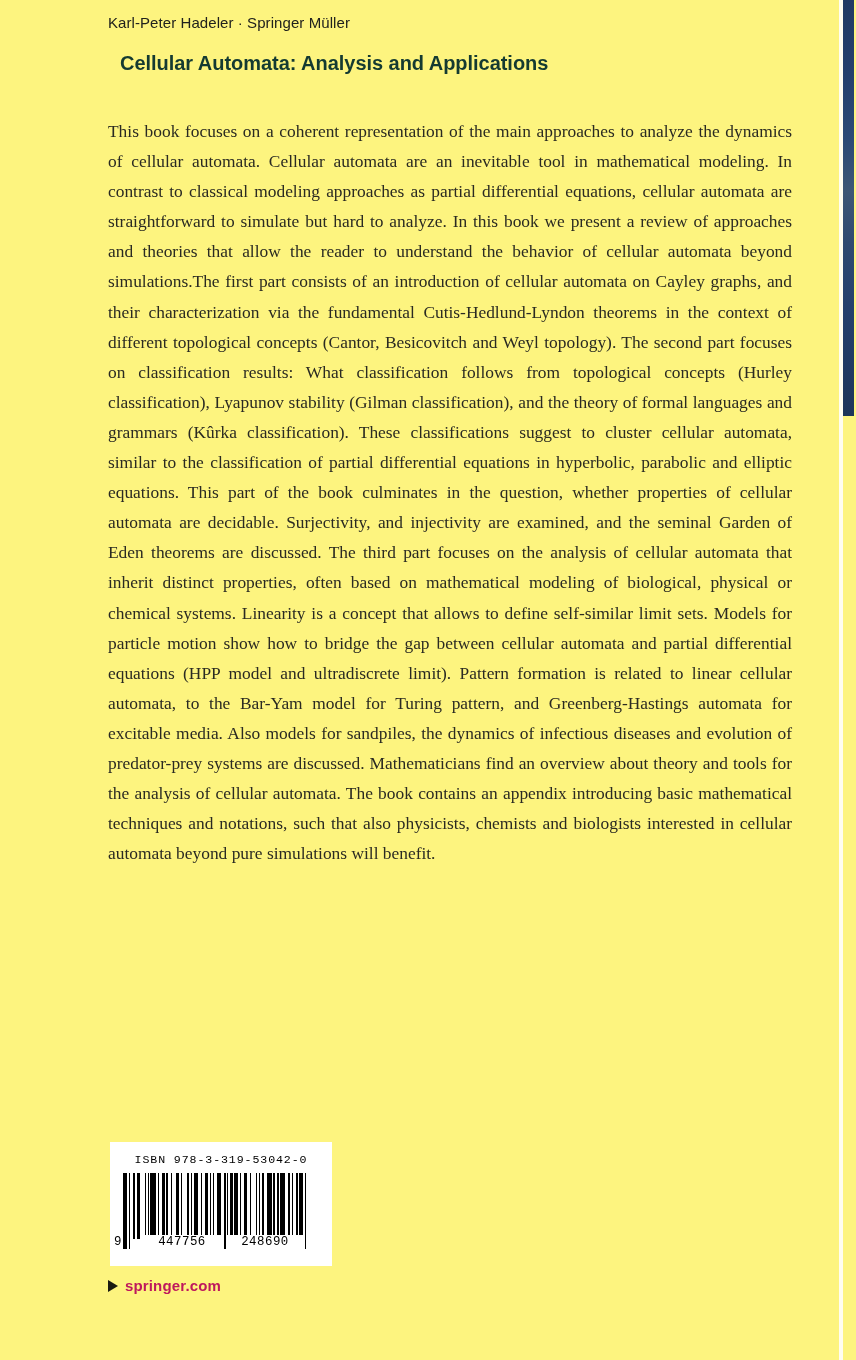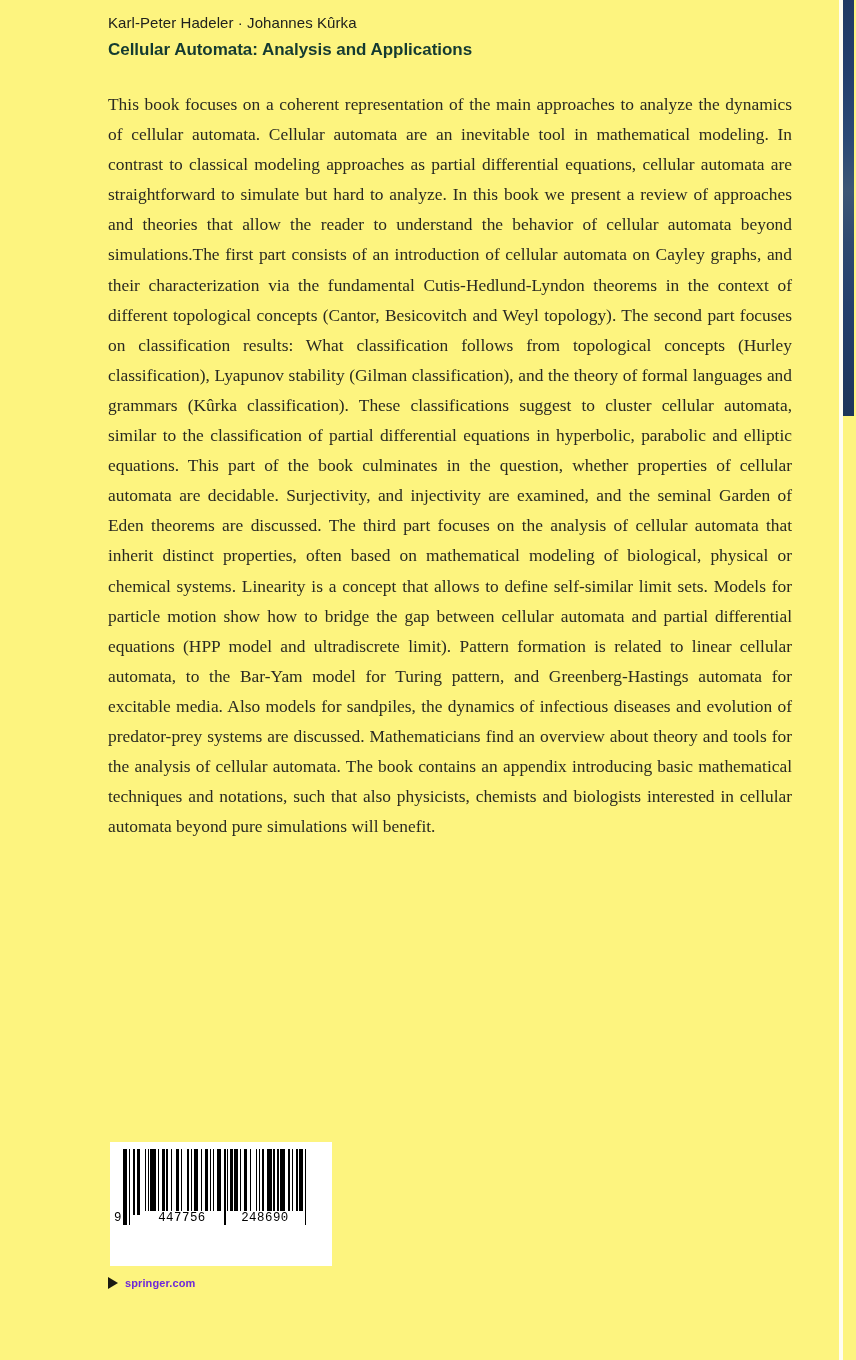--- a/index.html
+++ b/index.html
@@ -87,24 +87,24 @@
     margin: 0;
     padding-top: 14px;
     font-family: "Liberation Sans", sans-serif;
     font-size: 15px;
     font-weight: normal;
     letter-spacing: 0.005em;
     color: #20211d;
   }
 
   .book-title {
-    margin: 0;
+    margin: 12px;
     padding-top: 9px;
     font-family: "Liberation Sans", sans-serif;
-    font-size: 17px;
+    font-size: 20px;
     font-weight: bold;
     letter-spacing: -0.002em;
     color: #143a31;
   }
 
   .blurb {
     margin: 0;
     padding-top: 29px;
     width: 684px;
     font-family: "Liberation Serif", serif;
@@ -200,46 +200,47 @@
   }
   .play-triangle {
     width: 0;
     height: 0;
     border-left: 10px solid #1a1a12;
     border-top: 6px solid transparent;
     border-bottom: 6px solid transparent;
   }
   .springer-text {
     font-family: "Liberation Sans", sans-serif;
-    font-size: 11px;
+    font-size: 15px;
     font-weight: bold;
-    color: #6d28d9;
+    color: #be185d;
     letter-spacing: 0.01em;
   }
 </style>
 </head>
 <body>
 
 <div class="cover">
 
   <div class="spine-gap"></div>
   <div class="spine-strip"></div>
   <div class="spine-strip-edge"></div>
   <div class="spine-bottom-fill"></div>
 
   <div class="content">
 
-    <div class="authors">Karl-Peter Hadeler · Johannes Kûrka</div>
+    <div class="authors">Karl-Peter Hadeler · Springer Müller</div>
 
     <div class="book-title">Cellular Automata: Analysis and Applications</div>
 
     <p class="blurb">This book focuses on a coherent representation of the main approaches to analyze the dynamics of cellular automata. Cellular automata are an inevitable tool in mathematical modeling. In contrast to classical modeling approaches as partial differential equations, cellular automata are straightforward to simulate but hard to analyze. In this book we present a review of approaches and theories that allow the reader to understand the behavior of cellular automata beyond simulations.The first part consists of an introduction of cellular automata on Cayley graphs, and their characterization via the fundamental Cutis-Hedlund-Lyndon theorems in the context of different topological concepts (Cantor, Besicovitch and Weyl topology). The second part focuses on classification results: What classification follows from topological concepts (Hurley classification), Lyapunov stability (Gilman classification), and the theory of formal languages and grammars (Kûrka classification). These classifications suggest to cluster cellular automata, similar to the classification of partial differential equations in hyperbolic, parabolic and elliptic equations. This part of the book culminates in the question, whether properties of cellular automata are decidable. Surjectivity, and injectivity are examined, and the seminal Garden of Eden theorems are discussed. The third part focuses on the analysis of cellular automata that inherit distinct properties, often based on mathematical modeling of biological, physical or chemical systems. Linearity is a concept that allows to define self-similar limit sets. Models for particle motion show how to bridge the gap between cellular automata and partial differential equations (HPP model and ultradiscrete limit). Pattern formation is related to linear cellular automata, to the Bar-Yam model for Turing pattern, and Greenberg-Hastings automata for excitable media. Also models for sandpiles, the dynamics of infectious diseases and evolution of predator-prey systems are discussed. Mathematicians find an overview about theory and tools for the analysis of cellular automata. The book contains an appendix introducing basic mathematical techniques and notations, such that also physicists, chemists and biologists interested in cellular automata beyond pure simulations will benefit.</p>
   </div>
 
   <div class="barcode-box">
+    <div class="isbn-line">ISBN 978-3-319-53042-0</div>
     <div class="bars-wrap">
       <div class="bars" id="bars">
           <span class="bar-guard" style="width: 4.35px; background: rgb(0, 0, 0);"></span>
           <span class="bar-guard" style="width: 1.45px; background: rgb(255, 255, 255);"></span>
           <span class="bar-guard" style="width: 1.45px; background: rgb(0, 0, 0);"></span>
           <span style="width: 2.9px; background: rgb(255, 255, 255);"></span>
           <span style="width: 1.45px; background: rgb(0, 0, 0);"></span>
           <span style="width: 2.9px; background: rgb(255, 255, 255);"></span>
           <span style="width: 2.9px; background: rgb(0, 0, 0);"></span>
           <span style="width: 4.35px; background: rgb(255, 255, 255);"></span>

